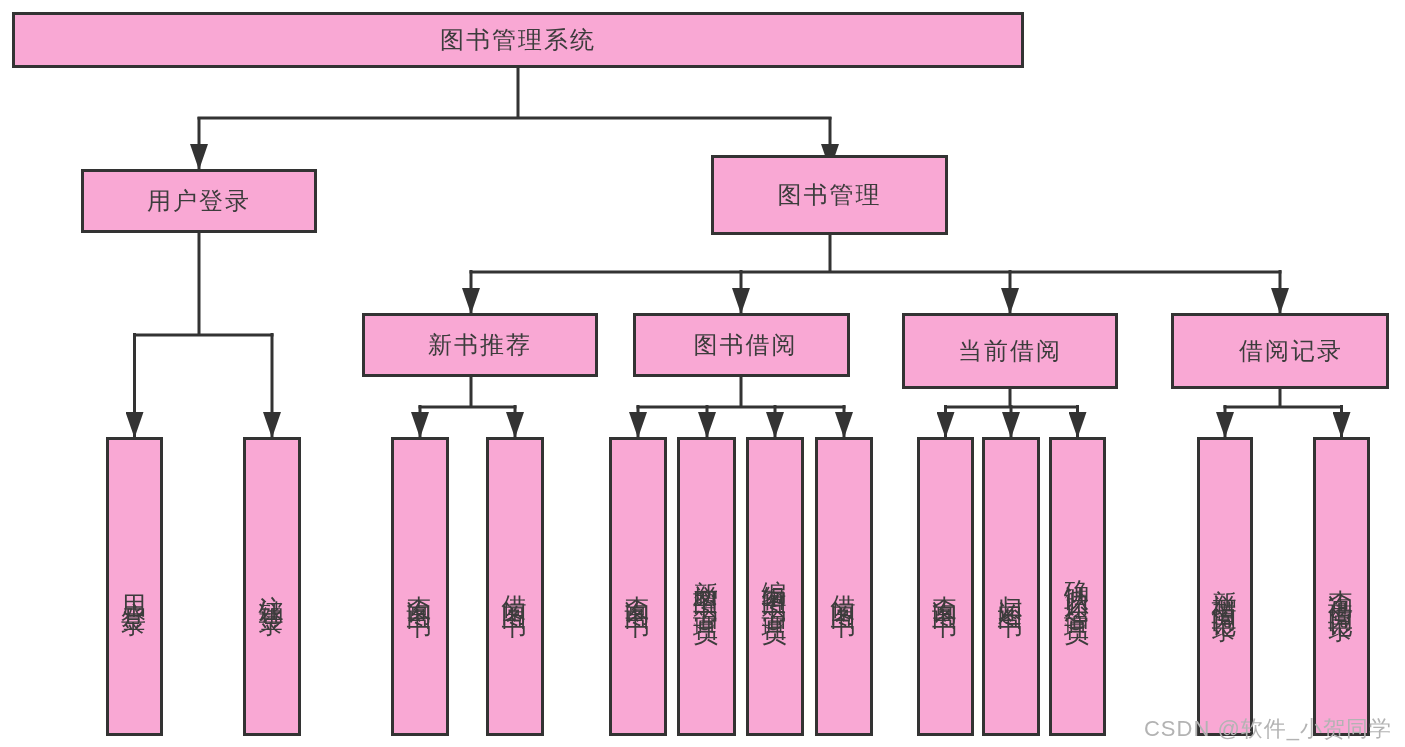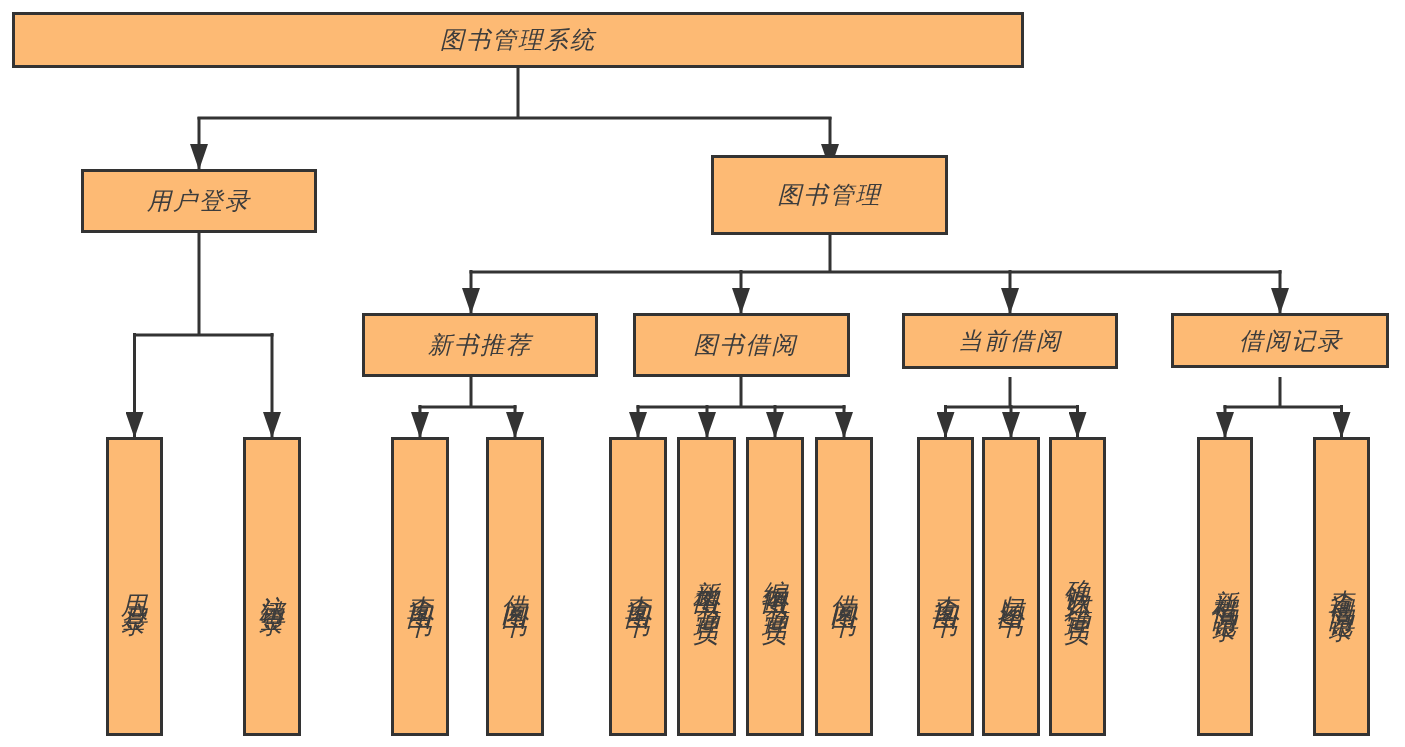--- a/index.html
+++ b/index.html
@@ -18,29 +18,28 @@
   }
   .wire {
     stroke: #333333;
     stroke-width: 3;
     fill: none;
   }
   .node {
     position: absolute;
     box-sizing: border-box;
     border: 3px solid #333333;
-    background: #fdba74;
+    background: #f9a8d4;
     color: #3c3c3c;
     display: flex;
     align-items: center;
     justify-content: center;
     font-size: 24px;
     letter-spacing: 2px;
     white-space: nowrap;
-    font-style: italic;
   }
   .vnode {
     writing-mode: vertical-rl;
     text-orientation: mixed;
     font-size: 25px;
     letter-spacing: 6px;
     white-space: normal;
   }
   .watermark {
     position: absolute;
@@ -102,35 +101,36 @@
     <line class="wire" x1="1341.5" y1="405" x2="1341.5" y2="437" marker-end="url(#arw)"></line>
   </svg>
 
   <div class="node" style="left:12px; top:12px; width:1012px; height:56px;">图书管理系统</div>
 
   <div class="node" style="left:81px; top:169px; width:236px; height:64px;">用户登录</div>
   <div class="node" style="left:711px; top:155px; width:237px; height:80px;text-align:right;">图书管理</div>
 
   <div class="node" style="left:362px; top:313px; width:236px; height:64px;">新书推荐</div>
   <div class="node" style="left:633px; top:313px; width:217px; height:64px;padding-left:8px;">图书借阅</div>
-  <div class="node" style="left:902px; top:313px; width:216px; height:56px;">当前借阅</div>
-  <div class="node" style="left:1171px; top:313px; width:218px; height:55px;padding-left:22px;">借阅记录</div>
+  <div class="node" style="left:902px; top:313px; width:216px; height:76px;">当前借阅</div>
+  <div class="node" style="left:1171px; top:313px; width:218px; height:76px;padding-left:22px;">借阅记录</div>
 
   <div class="node vnode" style="left:106px; top:437px; width:57px; height:299px;">用户登录</div>
   <div class="node vnode" style="left:243px; top:437px; width:58px; height:299px;">注销登录</div>
 
   <div class="node vnode" style="left:391px; top:437px; width:58px; height:299px;">查询图书</div>
   <div class="node vnode" style="left:486px; top:437px; width:58px; height:299px;">借阅图书</div>
 
   <div class="node vnode" style="left:609px; top:437px; width:58px; height:299px;">查询图书</div>
   <div class="node vnode" style="left:677px; top:437px; width:59px; height:299px;">新增图书（管理员）</div>
   <div class="node vnode" style="left:746px; top:437px; width:58px; height:299px;">编辑图书（管理员）</div>
   <div class="node vnode" style="left:815px; top:437px; width:58px; height:299px;">借阅图书</div>
 
   <div class="node vnode" style="left:917px; top:437px; width:57px; height:299px;">查询图书</div>
   <div class="node vnode" style="left:982px; top:437px; width:58px; height:299px;">归还图书</div>
   <div class="node vnode" style="left:1049px; top:437px; width:57px; height:299px;">确认归还（管理员）</div>
 
   <div class="node vnode" style="left:1197px; top:437px; width:56px; height:299px;">新增借阅记录</div>
   <div class="node vnode" style="left:1313px; top:437px; width:57px; height:299px;">查询借阅记录</div>
 
+  <div class="watermark">CSDN @软件_小贺同学</div>
 
 </div>
 
 </body></html>

